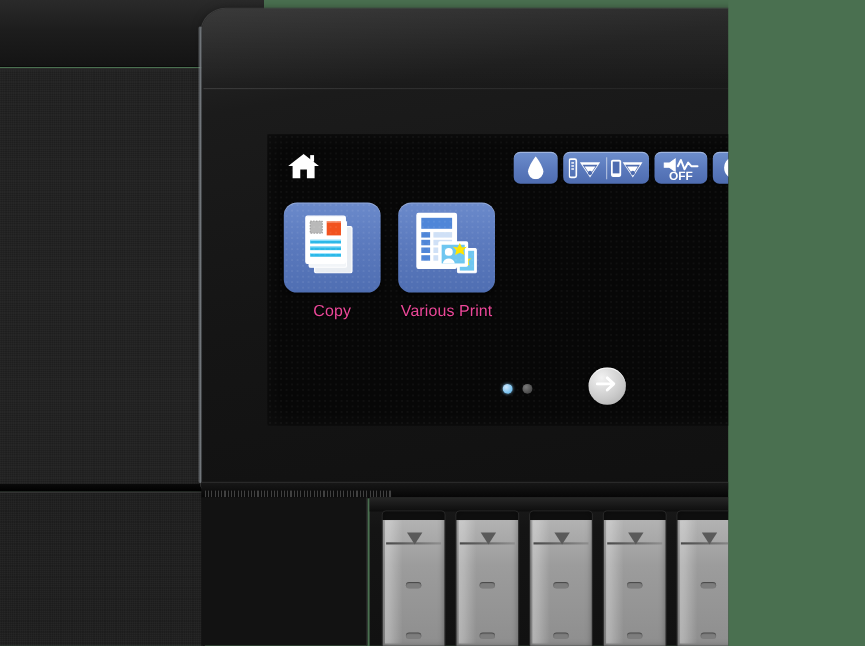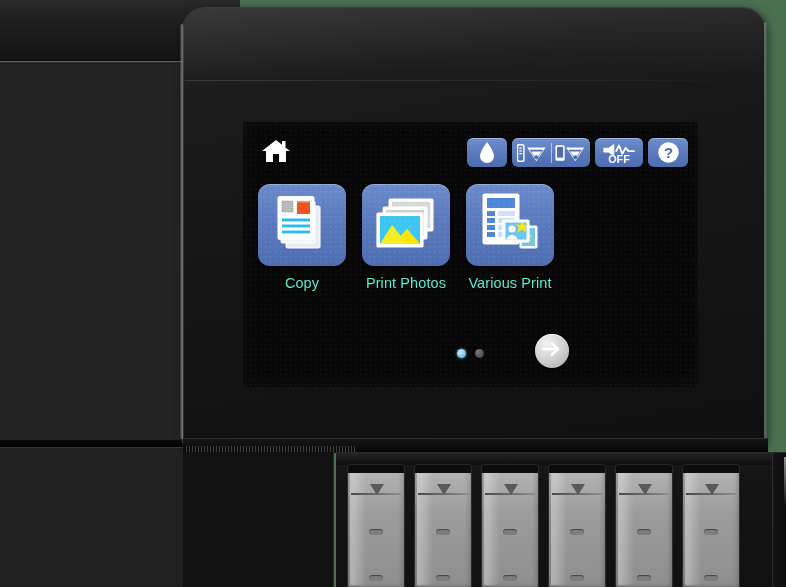--- a/index.html
+++ b/index.html
@@ -2,21 +2,21 @@
 <html><head>
 <meta charset="utf-8">
 <style>
   html,body{margin:0;padding:0;}
   body{
     width:786px;height:587px;overflow:hidden;
     background:#4a7050;
     font-family:"Liberation Sans", sans-serif;
     position:relative;
   }
-  #stage{position:absolute;inset:0;width:786px;height:587px;overflow:hidden;}
+  #stage{position:absolute;inset:0;width:662px;height:587px;overflow:hidden;}
 
   
   .body-top-lip{
     position:absolute;left:-10px;top:0px;width:250px;height:60px;
     background:linear-gradient(180deg,#2a2a2a 0%,#1d1d1d 45%,#141414 100%);
     border-bottom:1px solid #0a0a0a;
     border-radius:0 0 6px 0;
   }
   .body-left-panel{
     position:absolute;left:-10px;top:62px;width:195px;height:380px;
@@ -127,21 +127,21 @@
     box-shadow:inset 0 1px 0 rgba(255,255,255,.3), 0 2px 3px rgba(0,0,0,.55);
     display:flex;align-items:center;justify-content:center;
     position:relative;overflow:hidden;
   }
   .tile::after{
     content:"";position:absolute;inset:0;
     background-image:radial-gradient(rgba(255,255,255,.07) 1px,transparent 1px);
     background-size:5px 5px;pointer-events:none;
   }
   .tile-label{
-    margin-top:9px;color:#5eead4;font-size:14.5px;letter-spacing:.1px;
+    margin-top:9px;color:#ec4899;font-size:14.5px;letter-spacing:.1px;
     text-align:center;white-space:nowrap;
     text-shadow:0 1px 1px rgba(0,0,0,.8);
   }
 
   
   .dots{position:absolute;left:214px;top:227px;display:flex;gap:9px;align-items:center;}
   .dot{width:9px;height:9px;border-radius:50%;}
   .dot.active{background:radial-gradient(circle at 35% 32%,#cfe9ff,#7ec4f0 60%,#5aa8dd);
     box-shadow:0 0 3px rgba(140,210,255,.8);}
   .dot.inactive{background:radial-gradient(circle at 35% 32%,#7a7a7a,#4a4a4a 70%,#3a3a3a);}
@@ -317,38 +317,20 @@
               <rect x="8" y="36" width="28" height="3.4" fill="#2bb8e8"></rect>
               <rect x="8" y="24" width="28" height="0.9" fill="#9fe6ff"></rect>
               <rect x="8" y="30" width="28" height="0.9" fill="#9fe6ff"></rect>
               <rect x="8" y="36" width="28" height="0.9" fill="#9fe6ff"></rect>
             </svg>
           </span>
         </div>
         <div class="tile-label">Copy</div>
       </div>
 
-      <div class="tile-wrap">
-        <div class="tile">
-          <span>
-            <svg width="62" height="52" viewBox="0 0 62 52">
-              <rect x="14" y="2" width="44" height="32" rx="1" fill="#ffffff" stroke="#ffffff" stroke-width="1"></rect>
-              <rect x="17" y="5" width="38" height="26" fill="#d9d9d9"></rect>
-              <rect x="17" y="5" width="38" height="26" fill="none" stroke="#bdbdbd" stroke-width="0.6" stroke-dasharray="1 1"></rect>
-              <rect x="8" y="10" width="44" height="32" rx="1" fill="#ffffff" stroke="#ffffff" stroke-width="1"></rect>
-              <rect x="11" y="13" width="38" height="26" fill="#cfcfcf"></rect>
-              <rect x="2" y="16" width="46" height="34" rx="1" fill="#ffffff" stroke="#ffffff" stroke-width="1.2"></rect>
-              <rect x="5" y="19" width="40" height="28" fill="#3dc6f2"></rect>
-              <path d="M5 47 L17 28 L26 39 L32 32 L45 47 Z" fill="#f7ec1f"></path>
-              <path d="M26 39 L32 32 L45 47 L30 47 Z" fill="#ffe600"></path>
-            </svg>
-          </span>
-        </div>
-        <div class="tile-label">Print Photos</div>
-      </div>
 
 
       <div class="tile-wrap">
         <div class="tile">
           <span>
             <svg width="62" height="62" viewBox="0 0 62 62">
               <rect x="4" y="2" width="36" height="50" rx="1.5" fill="#ffffff" stroke="#ffffff" stroke-width="1"></rect>
               <rect x="8" y="6" width="28" height="10" fill="#4f86d8"></rect>
               <rect x="8" y="19" width="8" height="5" fill="#4f86d8"></rect>
               <rect x="19" y="19" width="17" height="5" fill="#cfe0f6"></rect>

